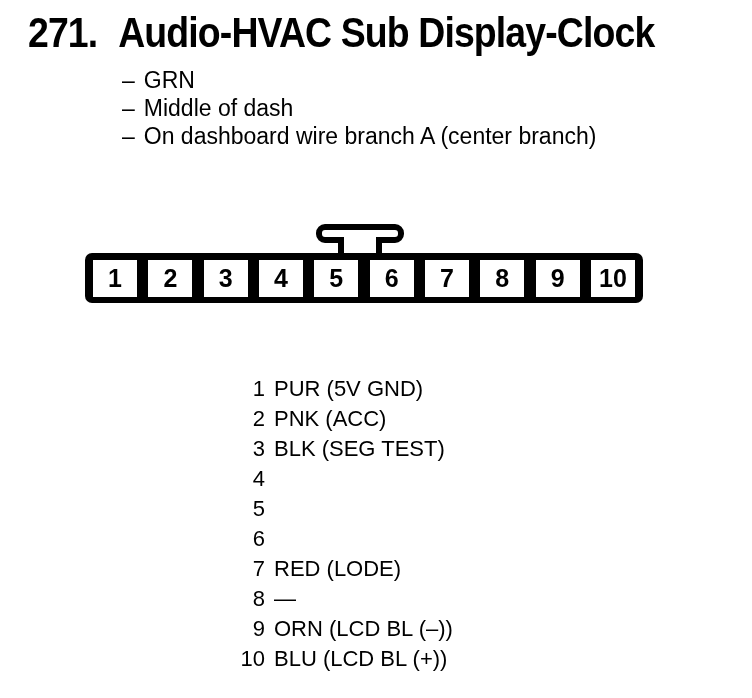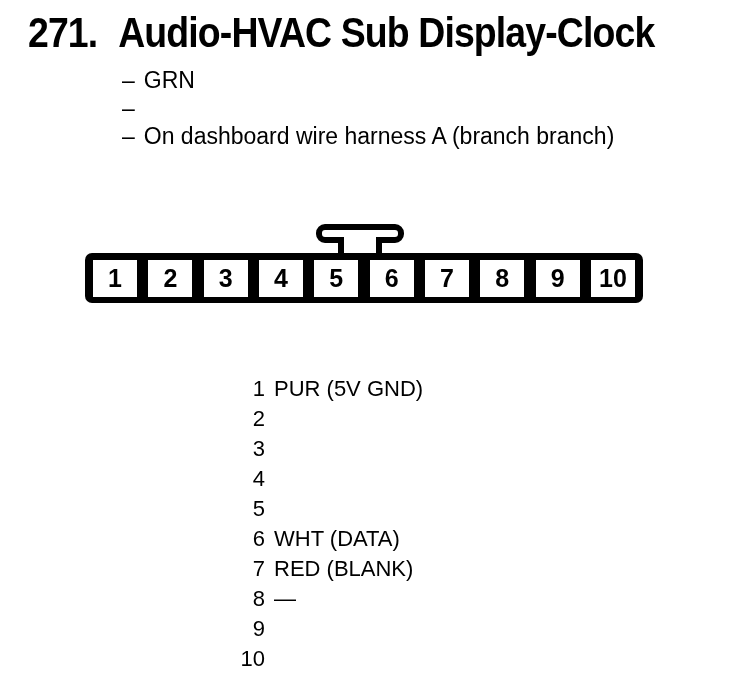--- a/index.html
+++ b/index.html
@@ -130,24 +130,25 @@
     <span>Audio-HVAC Sub Display-Clock</span>
   </div>
 
   <div class="notes">
     <div class="note-line">
       <span class="note-marker">–</span>
       <span>GRN</span>
     </div>
     <div class="note-line">
       <span class="note-marker">–</span>
+      <span>Middle of dash</span>
     </div>
     <div class="note-line">
       <span class="note-marker">–</span>
-      <span>On dashboard wire harness A (branch branch)</span>
+      <span>On dashboard wire branch A (center branch)</span>
     </div>
   </div>
 
   <div class="conn-latch-bar"></div>
   <div class="conn-latch-stem"></div>
   <div class="conn-body">
     <div class="conn-cell">1</div>
     <div class="conn-cell">2</div>
     <div class="conn-cell">3</div>
     <div class="conn-cell">4</div>
@@ -159,43 +160,46 @@
     <div class="conn-cell">10</div>
   </div>
 
   <div class="pinout">
     <div class="pinout-row">
       <span class="pin-num">1</span>
       <span class="pin-label">PUR (5V GND)</span>
     </div>
     <div class="pinout-row">
       <span class="pin-num">2</span>
+      <span class="pin-label">PNK (ACC)</span>
     </div>
     <div class="pinout-row">
       <span class="pin-num">3</span>
+      <span class="pin-label">BLK (SEG TEST)</span>
     </div>
     <div class="pinout-row">
       <span class="pin-num">4</span>
     </div>
     <div class="pinout-row">
       <span class="pin-num">5</span>
     </div>
     <div class="pinout-row">
       <span class="pin-num">6</span>
-      <span class="pin-label">WHT (DATA)</span>
     </div>
     <div class="pinout-row">
       <span class="pin-num">7</span>
-      <span class="pin-label">RED (BLANK)</span>
+      <span class="pin-label">RED (LODE)</span>
     </div>
     <div class="pinout-row">
       <span class="pin-num">8</span>
       <span class="pin-label">—</span>
     </div>
     <div class="pinout-row">
       <span class="pin-num">9</span>
+      <span class="pin-label">ORN (LCD BL (–))</span>
     </div>
     <div class="pinout-row">
       <span class="pin-num">10</span>
+      <span class="pin-label">BLU (LCD BL (+))</span>
     </div>
   </div>
 
 </div>
 
 </body></html>

